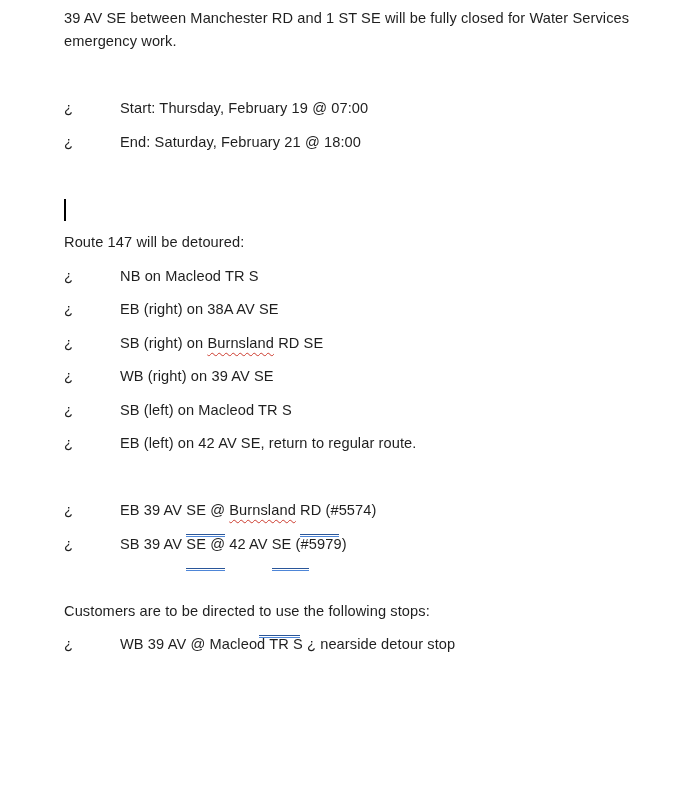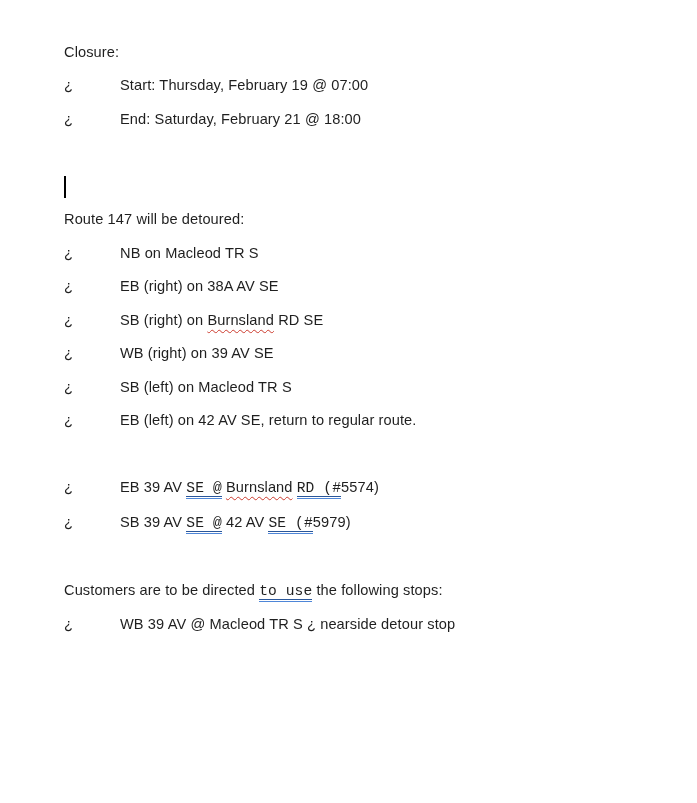--- a/index.html
+++ b/index.html
@@ -41,47 +41,49 @@
     text-decoration: underline;
     text-decoration-style: wavy;
     text-decoration-color: #cc3b2e;
     text-decoration-thickness: 1px;
     text-underline-offset: 4px;
     text-decoration-skip-ink: none;
     margin-top: 44px;
   }
   
   .gr-err {
-    padding-bottom: 3px;
+    padding-bottom: 19px;
     background-image:
       linear-gradient(#2a5699, #2a5699),
       linear-gradient(#4e86d8, #4e86d8);
     background-size: 100% 1px, 100% 1px;
     background-repeat: no-repeat, no-repeat;
     background-position: 0 calc(100% - 2px), 0 100%;
-    font-family: Liberation Mono, monospace;
   }
   .caret {
     display: inline-block;
     width: 1.6px;
     height: 22px;
     background: #000000;
     vertical-align: top;
     margin-top: 1px;
   }
 </style>
 </head>
 <body>
 
 <div class="doc">
 
+  <p>
+    <span>39 AV SE between Manchester RD and 1 ST SE will be fully closed for Water Services</span><br>
+    <span>emergency work.</span>
+  </p>
 
   <p class="blank"></p>
 
-  <p>Closure:</p>
 
   <p class="bullet-row">
     <span class="bullet-marker">¿</span>
     <span class="bullet-text">Start: Thursday, February 19 @ 07:00</span>
   </p>
 
   <p class="bullet-row">
     <span class="bullet-marker">¿</span>
     <span class="bullet-text">End: Saturday, February 21 @ 18:00</span>
   </p>

